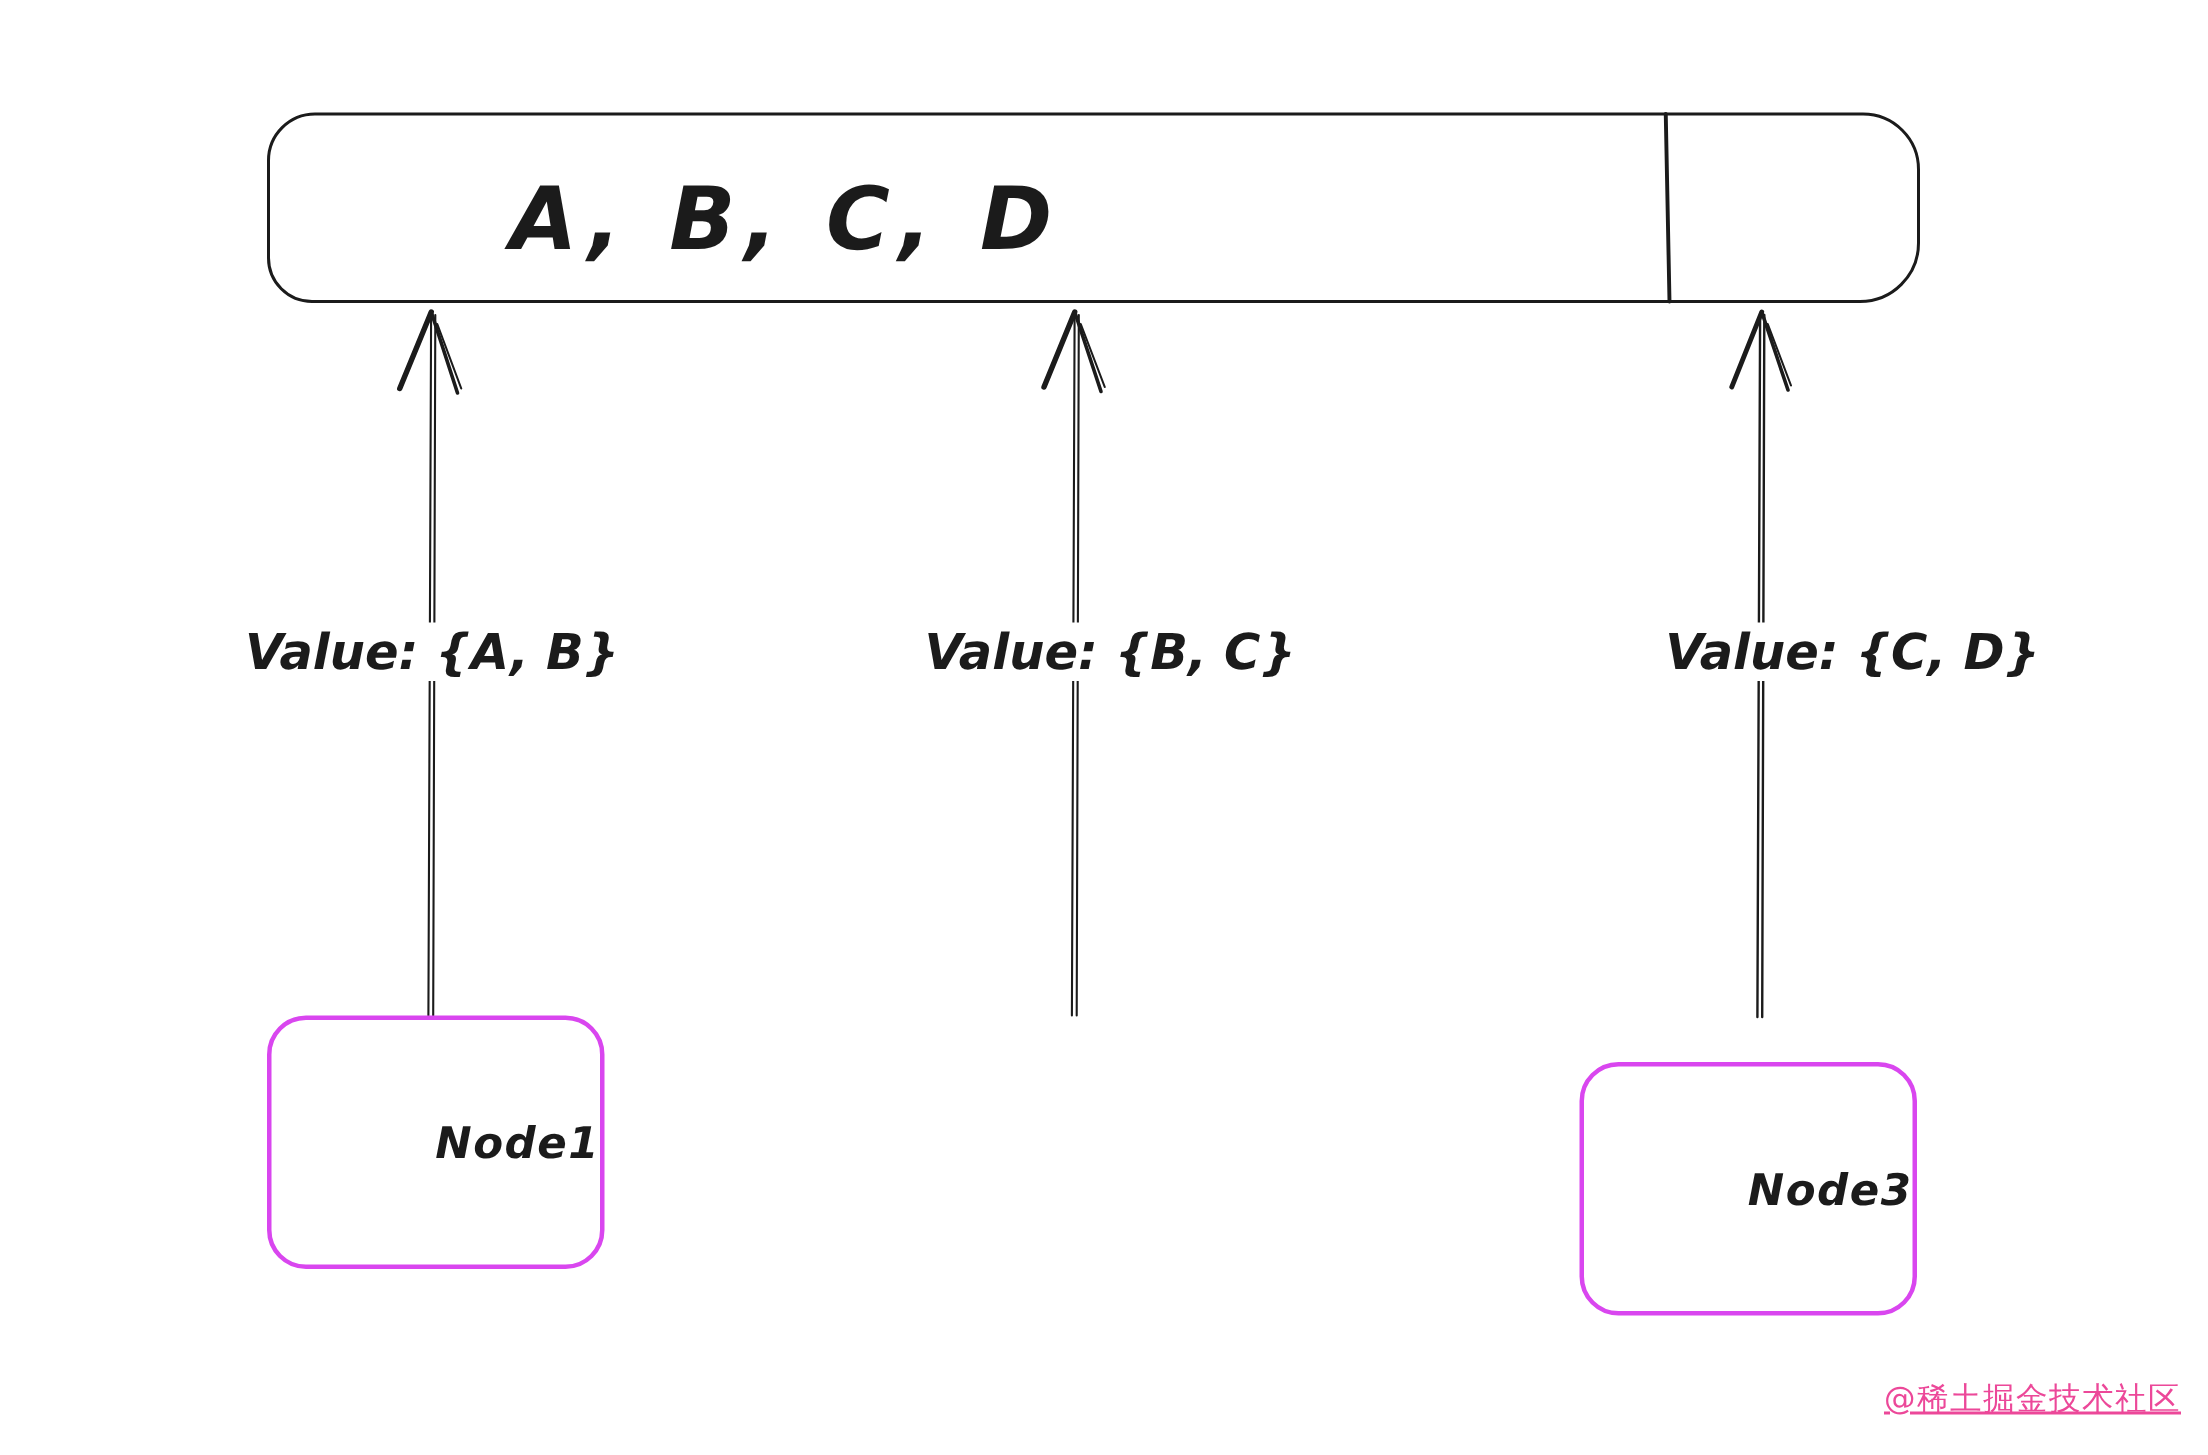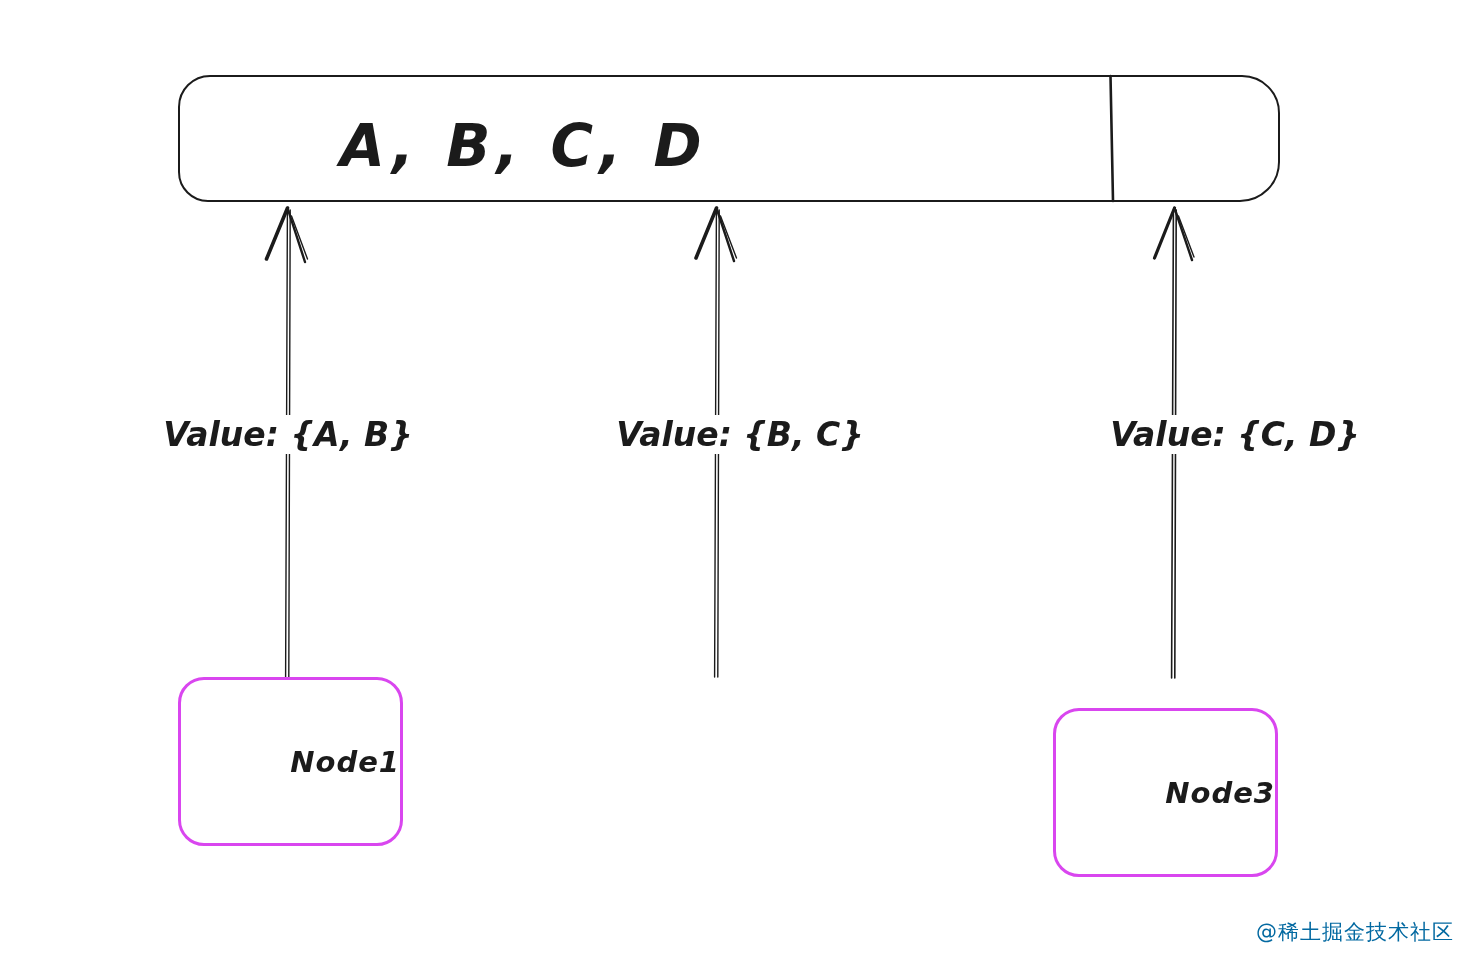--- a/index.html
+++ b/index.html
@@ -71,22 +71,23 @@
     font-style: italic;
     letter-spacing: 1px;
   }
   .watermark {
     position: absolute;
     right: 18px;
     bottom: 24px;
     font-size: 21px;
     font-weight: 400;
     font-style: normal;
-    color: #0369a1;
+    color: #ec4899;
     letter-spacing: 1px;
+    text-decoration: underline;
   }
 </style>
 </head>
 <body>
 
 <div class="canvas">
 
   <svg class="lines" viewBox="0 0 1472 970" fill="none" stroke="#1b1b1b" stroke-linecap="round">
 
     <g>

